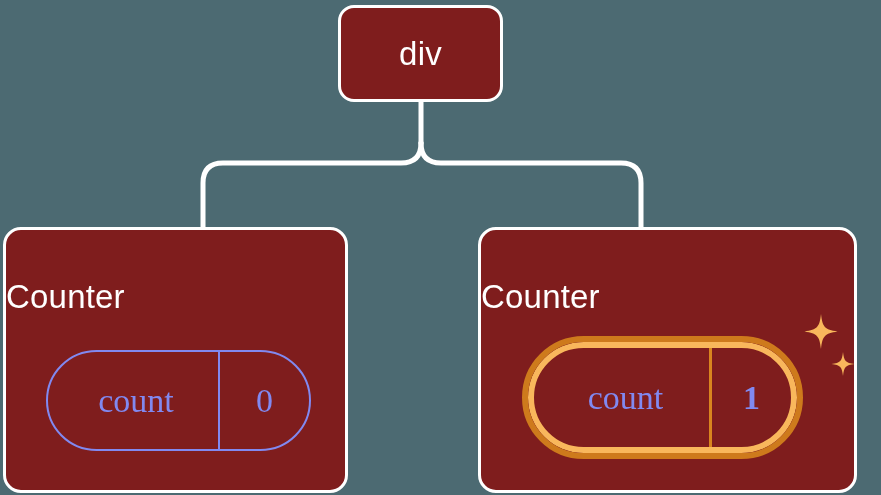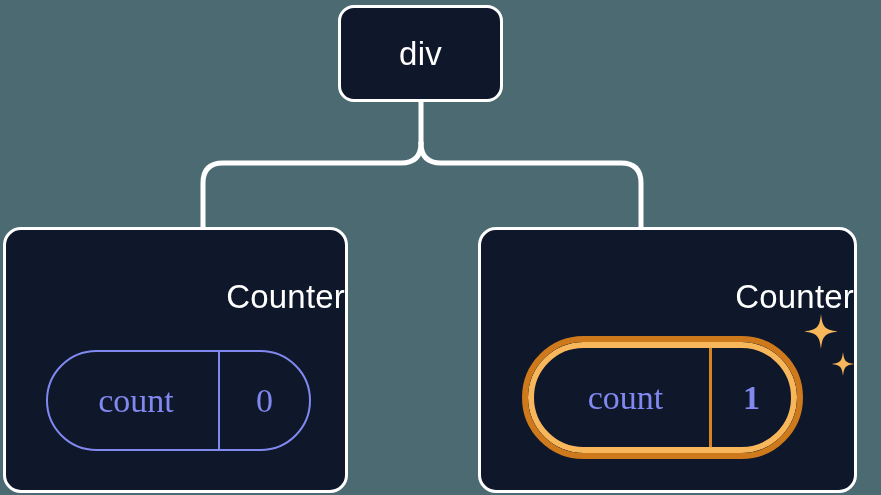--- a/index.html
+++ b/index.html
@@ -27,21 +27,21 @@
     top: 0;
     width: 881px;
     height: 495px;
     pointer-events: none;
   }
 
   
   .node {
     position: absolute;
     box-sizing: border-box;
-    background: #0f172a;
+    background: #7f1d1d;
     border: 3px solid #ffffff;
     border-radius: 16px;
   }
   .node-root {
     left: 338px;
     top: 5px;
     width: 165px;
     height: 97px;
     display: flex;
     align-items: center;
@@ -60,21 +60,21 @@
     border-radius: 18px;
   }
   .node-child-left  { left: 3px;   width: 345px; }
   .node-child-right { left: 478px; width: 379px; }
 
   .child-title {
     position: absolute;
     left: 0;
     right: 0;
     top: 50px;
-    text-align: right;
+    text-align: left;
     font-size: 33px;
     color: #ffffff;
     line-height: 1;
     letter-spacing: 0.2px;
   }
 
   
   .pill {
     position: absolute;
     box-sizing: border-box;

